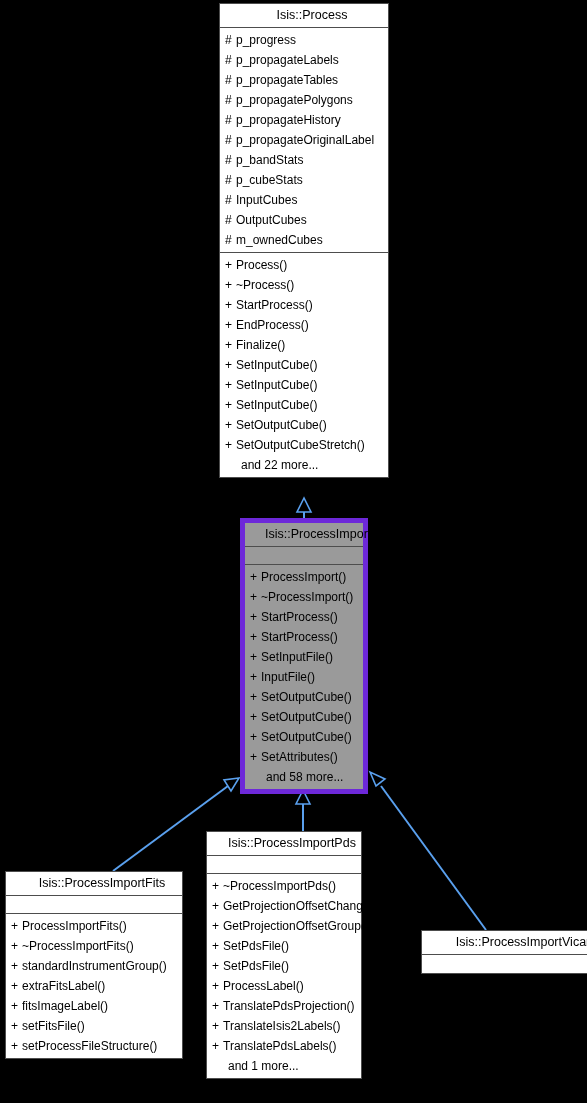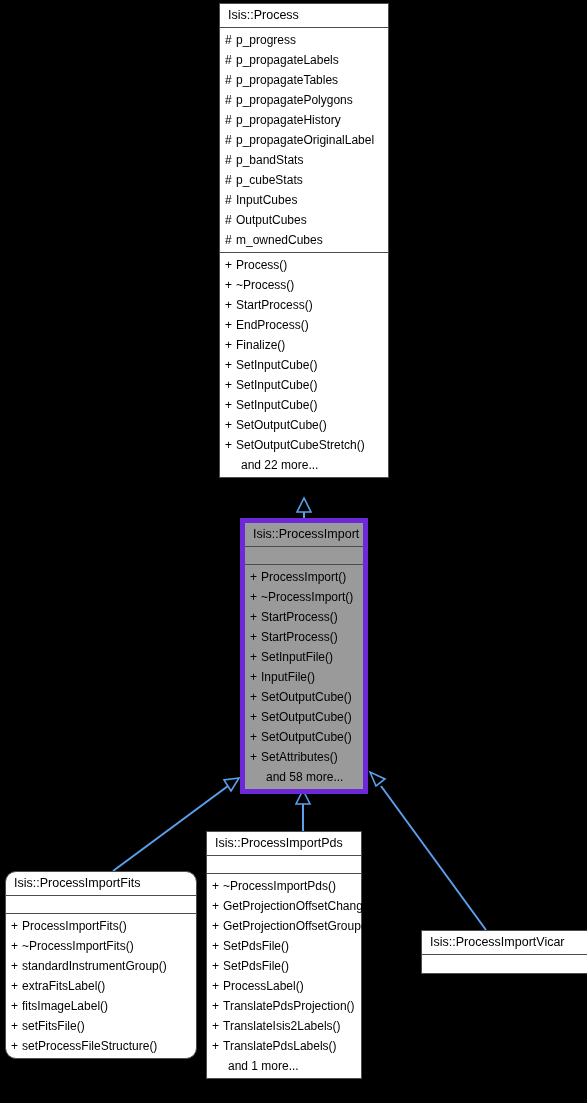--- a/index.html
+++ b/index.html
@@ -39,22 +39,22 @@
     font-size: 12.5px;
     line-height: 20px;
     color: #000000;
   }
   .uml-box.selected {
     background: #9a9a9a;
     border: 5px solid #6d28d9;
   }
   .uml-title {
     box-sizing: border-box;
-    text-align: left;
-    padding: 3px 4px 4px 8px;
+    text-align: center;
+    padding: 3px 4px 4px 20px;
     border-bottom: 1px solid #4d4d4d;
     white-space: nowrap;
     font-size: 12.5px;
     line-height: 16px;
   }
   .uml-compartment {
     box-sizing: border-box;
     border-bottom: 1px solid #4d4d4d;
     padding: 2px 0 2px 0;
   }
@@ -157,21 +157,21 @@
       <span class="uml-row"><span class="vis">+</span><span>SetInputFile()</span></span>
       <span class="uml-row"><span class="vis">+</span><span>InputFile()</span></span>
       <span class="uml-row"><span class="vis">+</span><span>SetOutputCube()</span></span>
       <span class="uml-row"><span class="vis">+</span><span>SetOutputCube()</span></span>
       <span class="uml-row"><span class="vis">+</span><span>SetOutputCube()</span></span>
       <span class="uml-row"><span class="vis">+</span><span>SetAttributes()</span></span>
       <span class="uml-row more">and 58 more...</span>
     </div>
   </div>
 
-  <div class="uml-box" id="box-process-import-fits" style="left:5px; top:871px; width:192px;border-radius:11px;">
+  <div class="uml-box" id="box-process-import-fits" style="left:5px; top:871px; width:178px;">
     <div class="uml-title">Isis::ProcessImportFits</div>
     <div class="uml-compartment empty"></div>
     <div class="uml-compartment">
       <span class="uml-row"><span class="vis">+</span><span>ProcessImportFits()</span></span>
       <span class="uml-row"><span class="vis">+</span><span>~ProcessImportFits()</span></span>
       <span class="uml-row"><span class="vis">+</span><span>standardInstrumentGroup()</span></span>
       <span class="uml-row"><span class="vis">+</span><span>extraFitsLabel()</span></span>
       <span class="uml-row"><span class="vis">+</span><span>fitsImageLabel()</span></span>
       <span class="uml-row"><span class="vis">+</span><span>setFitsFile()</span></span>
       <span class="uml-row"><span class="vis">+</span><span>setProcessFileStructure()</span></span>

